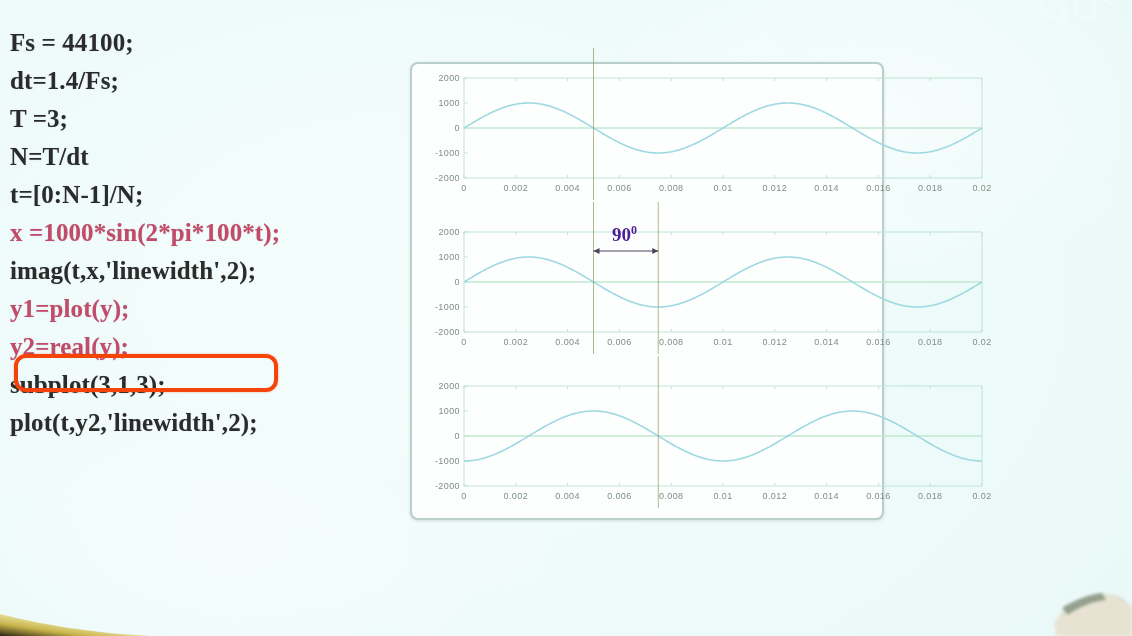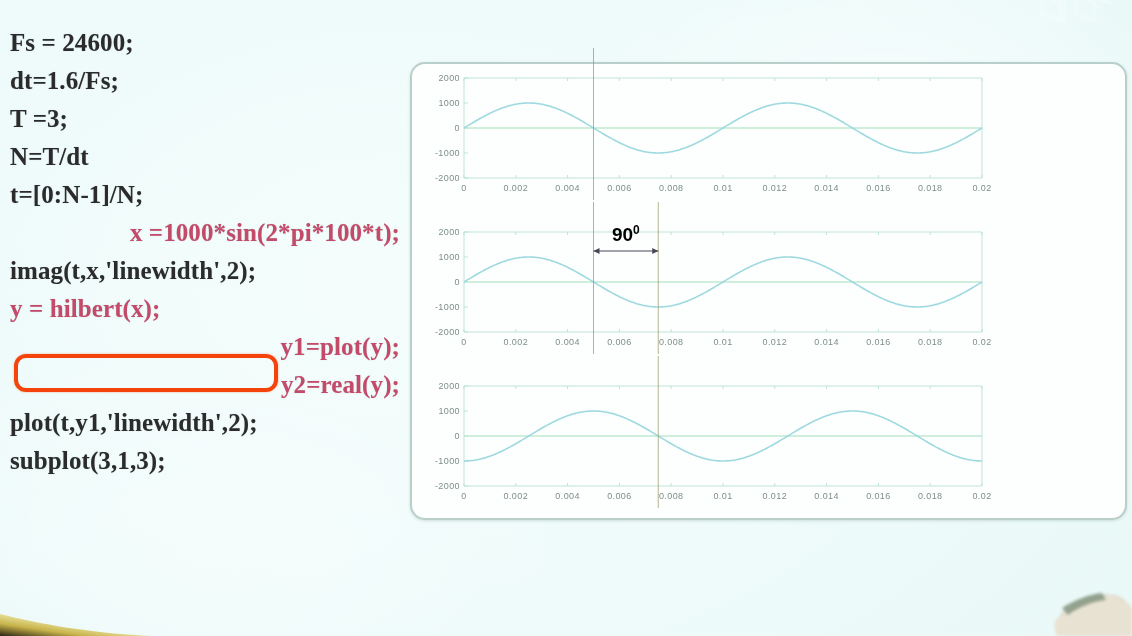--- a/index.html
+++ b/index.html
@@ -26,44 +26,44 @@
   .code-line {
     font-family:"Liberation Serif", serif;
     font-weight:bold;
     font-size:25px;
     line-height:38px;
     color:#2b2b2b;
     white-space:pre;
     letter-spacing:0.1px;
     text-shadow:0 0 1.2px rgba(120,140,140,0.35);
   }
-  .code-line.pink { color:#c44a6a;text-align:right; }
+  .code-line.pink { color:#c44a6a; }
   .code-line.hl {
     color:#c44a6a;
     position:relative;
     z-index:2;
   }
   .hl-box {
     position:absolute;
     left:4px; top:330px;
     width:264px; height:38px;
     border:4px solid #f4440c;
     border-radius:12px;
     z-index:1;
     box-shadow:0 0 2px rgba(244,68,12,0.5);
   }
 
   
   .figure {
     position:absolute;
     left:410px; top:62px;
-    width:717px; height:458px;
+    width:474px; height:458px;
     background:#fdfffe;
     border:2px solid #b9cfc9;
-    border-radius:15px;
+    border-radius:8px;
     box-shadow:0 1px 3px rgba(140,170,165,0.35);
   }
   .panel {
     position:absolute;
     left:0; width:594px; height:148px;
   }
   .panel.p1 { top:4px; }
   .panel.p2 { top:158px; }
   .panel.p3 { top:312px; }
 
@@ -92,24 +92,24 @@
     font-family:"Liberation Sans", sans-serif;
     font-size:9px;
     color:#7d8f86;
     white-space:nowrap;
     transform:translateX(-50%);
     letter-spacing:0.4px;
   }
 
   .ann-label {
     position:absolute;
-    font-family:Liberation Sans, sans-serif;
+    font-family:Liberation Serif, serif;
     font-size:19px;
     font-weight:bold;
-    color:#000000;
+    color:#4c1d95;
     white-space:nowrap;
   }
   .ann-label sup { font-size:12px; }
 
   
   .watermark {
     position:absolute; right:14px; top:-6px;
     width:84px; height:40px;
     opacity:0.30;
     pointer-events:none;
@@ -127,32 +127,31 @@
     pointer-events:none;
   }
 </style>
 </head>
 <body>
 
 <div class="glare"></div>
 
 <div class="code-block">
   <div class="hl-box"></div>
-  <div class="code-line">Fs = 24600;</div>
-  <div class="code-line">dt=1.6/Fs;</div>
+  <div class="code-line">Fs = 44100;</div>
+  <div class="code-line">dt=1.4/Fs;</div>
   <div class="code-line">T =3;</div>
   <div class="code-line">N=T/dt</div>
   <div class="code-line">t=[0:N-1]/N;</div>
   <div class="code-line pink">x =1000*sin(2*pi*100*t);</div>
   <div class="code-line">imag(t,x,'linewidth',2);</div>
-  <div class="code-line hl">y = hilbert(x);</div>
   <div class="code-line pink">y1=plot(y);</div>
   <div class="code-line pink">y2=real(y);</div>
-  <div class="code-line">plot(t,y1,'linewidth',2);</div>
   <div class="code-line">subplot(3,1,3);</div>
+  <div class="code-line">plot(t,y2,'linewidth',2);</div>
 </div>
 
 <div class="figure">
 
   <div class="panel p1">
     <div class="axes" id="axes0">
         <svg width="518" height="100">
           <path d="M0 0 L0 100 L518 100 L518 0 Z" fill="none" stroke="#bfe3d6" stroke-width="1"></path>
           <line x1="0" x2="0" y1="100" y2="97" stroke="#bfe3d6" stroke-width="1"></line>
           <line x1="0" x2="0" y1="0" y2="3" stroke="#bfe3d6" stroke-width="1"></line>

